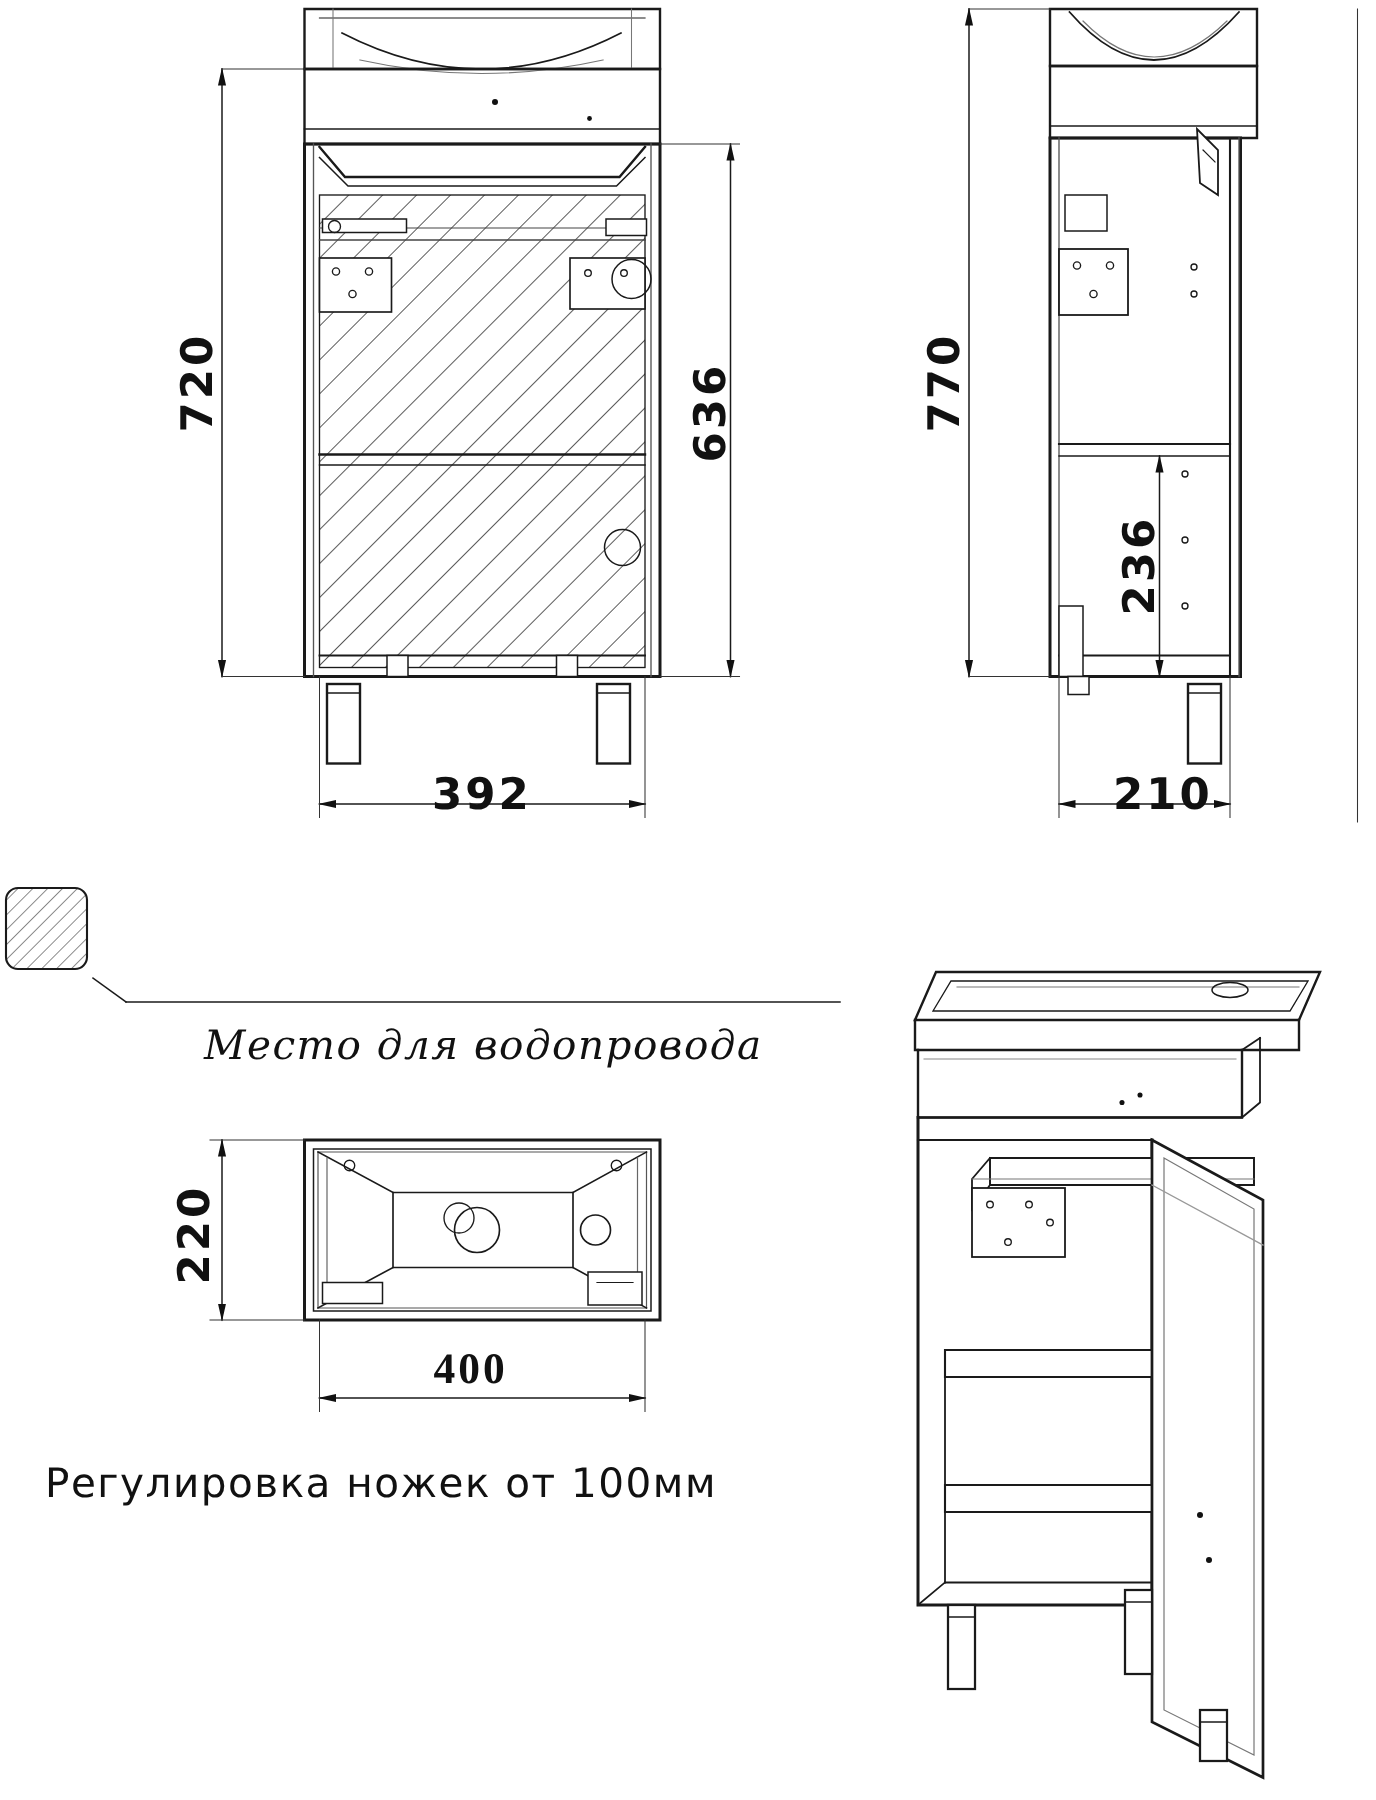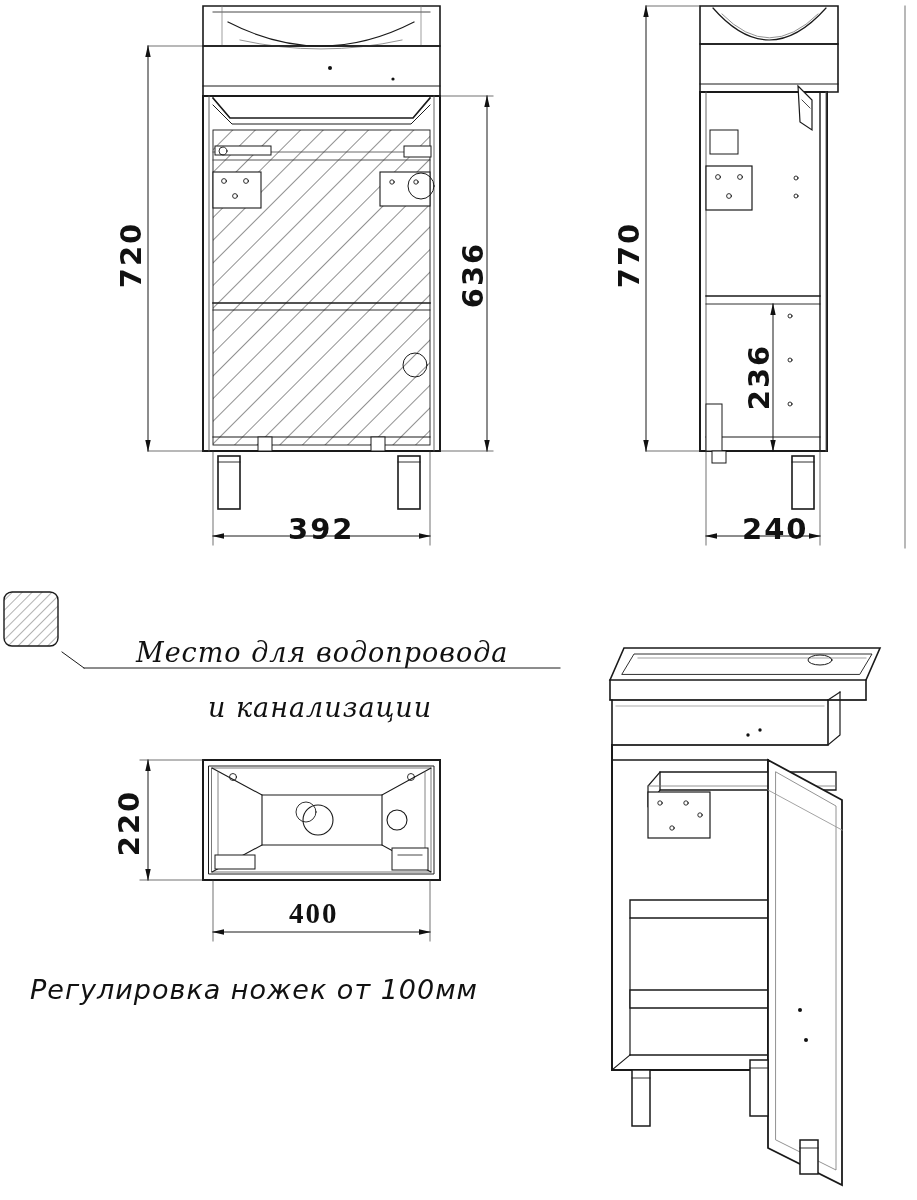--- a/index.html
+++ b/index.html
@@ -38,28 +38,28 @@
     transform-origin: 50% 50%;
     transform: rotate(-90deg);
   }
   .note {
     position: absolute;
     font-family: "DejaVu Serif", serif;
     font-style: italic;
     color: #111;
     white-space: nowrap;
     letter-spacing: 1px;
+    margin-top: 45px;
   }
   .note-plain {
     position: absolute;
     font-family: "DejaVu Sans", sans-serif;
     color: #111;
     white-space: nowrap;
     letter-spacing: 1px;
-    font-style: italic;
   }
 </style>
 </head>
 <body>
 
 <div class="stage">
 
   <svg class="draw" viewBox="0 0 917 1200">
     <defs>
       <pattern id="hatch45" width="16" height="16" patternTransform="rotate(45)" patternUnits="userSpaceOnUse">
@@ -267,24 +267,23 @@
   <div class="dimtext vert" style="left:98px; top:238px; font-size:29px;">720</div>
 
   <div class="dimtext vert" style="left:440px; top:258px; font-size:29px;">636</div>
 
   <div class="dimtext" style="left:288px; top:512px; font-size:29px;">392</div>
 
   <div class="dimtext vert" style="left:596px; top:238px; font-size:29px;">770</div>
 
   <div class="dimtext vert" style="left:726px; top:360px; font-size:29px;">236</div>
 
-  <div class="dimtext" style="left:742px; top:512px; font-size:29px;">240</div>
+  <div class="dimtext" style="left:742px; top:512px; font-size:29px;">210</div>
 
   <div class="dimtext vert" style="left:96px; top:806px; font-size:29px;">220</div>
 
   <div class="dimtext" style="left:289px; top:897px; font-size:29px;font-family:Liberation Serif, serif;">400</div>
 
   <div class="note" style="left:136px; top:637px; font-size:27px;">Место для водопровода</div>
-  <div class="note" style="left:208px; top:692px; font-size:27px;">и канализации</div>
 
   <div class="note-plain" style="left:30px; top:974px; font-size:27px;">Регулировка ножек от 100мм</div>
 
 </div>
 
 </body></html>

